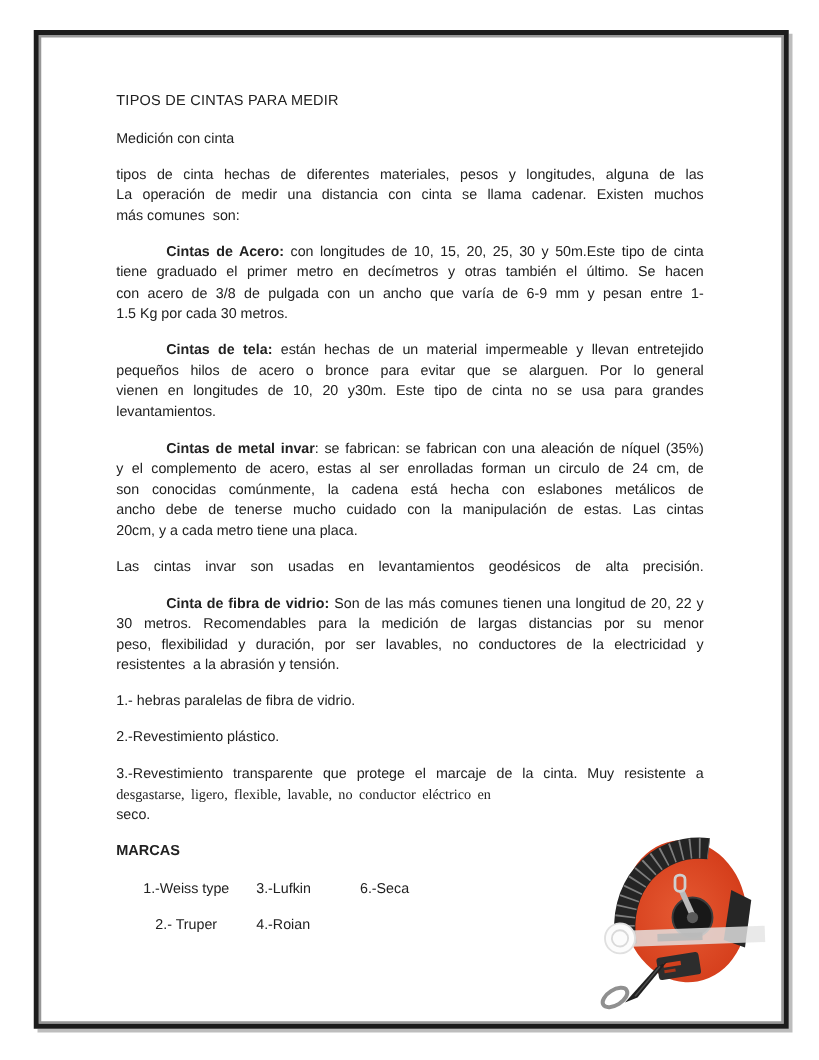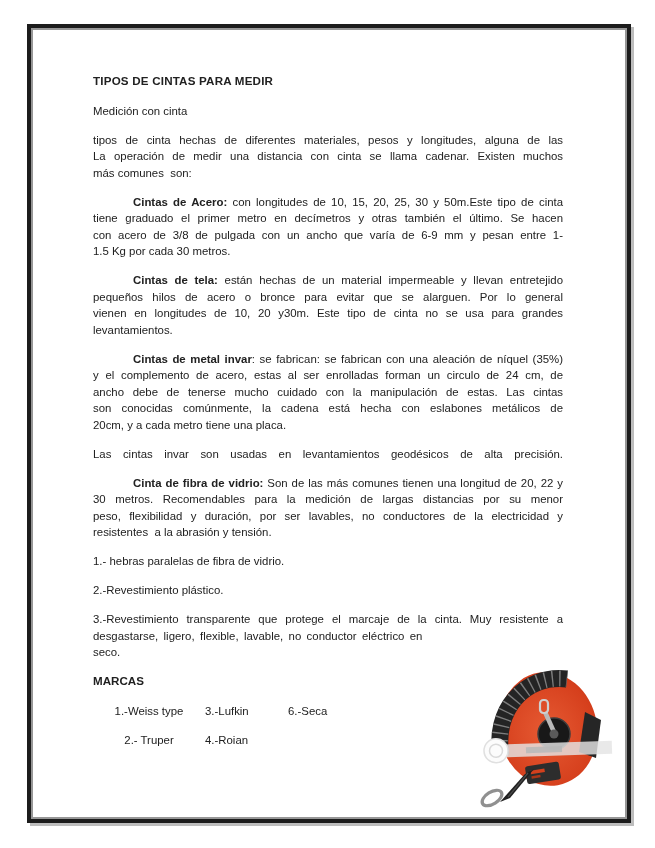--- a/index.html
+++ b/index.html
@@ -29,33 +29,33 @@
   .content {
     position: absolute;
     left: 62px;
     top: 45px;
     width: 470px;
     color: #212121;
     font-size: 11.4px;
     line-height: 16.5px;
   }
   .title {
-    font-weight: bold;
+    font-weight: normal;
     font-size: 11.6px;
     margin: 0 0 13px 0;
     letter-spacing: 0.2px;
   }
   .para { margin: 0 0 12.5px 0; }
   .line { white-space: pre-wrap; }
   .j {
     text-align: justify;
     text-align-last: justify;
   }
   .b { font-weight: bold; margin-left: 40px; }
-  .sp2 { word-spacing: 2.2px; }
+  .sp2 { word-spacing: 2.2px; font-family: Liberation Serif, serif; }
   .heading {
     font-weight: bold;
     font-size: 11.6px;
     margin: 2px 0 13px 0;
   }
   .brand-row { margin: 0 0 12.5px 0; }
   .bc1 { display: inline-block; width: 112px; text-align: center; }
   .bc2 { display: inline-block; width: 83px; }
   .photo {
     position: absolute;
@@ -94,22 +94,22 @@
       <div class="para">
         <div class="line j"><span class="b">Cintas de tela:</span><span> están hechas de un material impermeable y llevan entretejido</span></div>
         <div class="line j">pequeños hilos de acero o bronce para evitar que se alarguen. Por lo general</div>
         <div class="line j">vienen en longitudes de 10, 20 y30m. Este tipo de cinta no se usa para grandes</div>
         <div class="line">levantamientos.</div>
       </div>
 
       <div class="para">
         <div class="line j"><span class="b">Cintas de metal invar</span><span>: se fabrican: se fabrican con una aleación de níquel (35%)</span></div>
         <div class="line j">y el complemento de acero, estas al ser enrolladas forman un circulo de 24 cm, de</div>
+        <div class="line j">son conocidas comúnmente, la cadena está hecha con eslabones metálicos de</div>
         <div class="line j">ancho debe de tenerse mucho cuidado con la manipulación de estas. Las cintas</div>
-        <div class="line j">son conocidas comúnmente, la cadena está hecha con eslabones metálicos de</div>
         <div class="line">20cm, y a cada metro tiene una placa.</div>
       </div>
 
       <div class="para">
         <div class="line j">Las cintas invar son usadas en levantamientos geodésicos de alta precisión.</div>
       </div>
 
       <div class="para">
         <div class="line j"><span class="b">Cinta de fibra de vidrio:</span><span> Son de las más comunes tienen una longitud de 20, 22 y</span></div>
         <div class="line j">30 metros. Recomendables para la medición de largas distancias por su menor</div>

